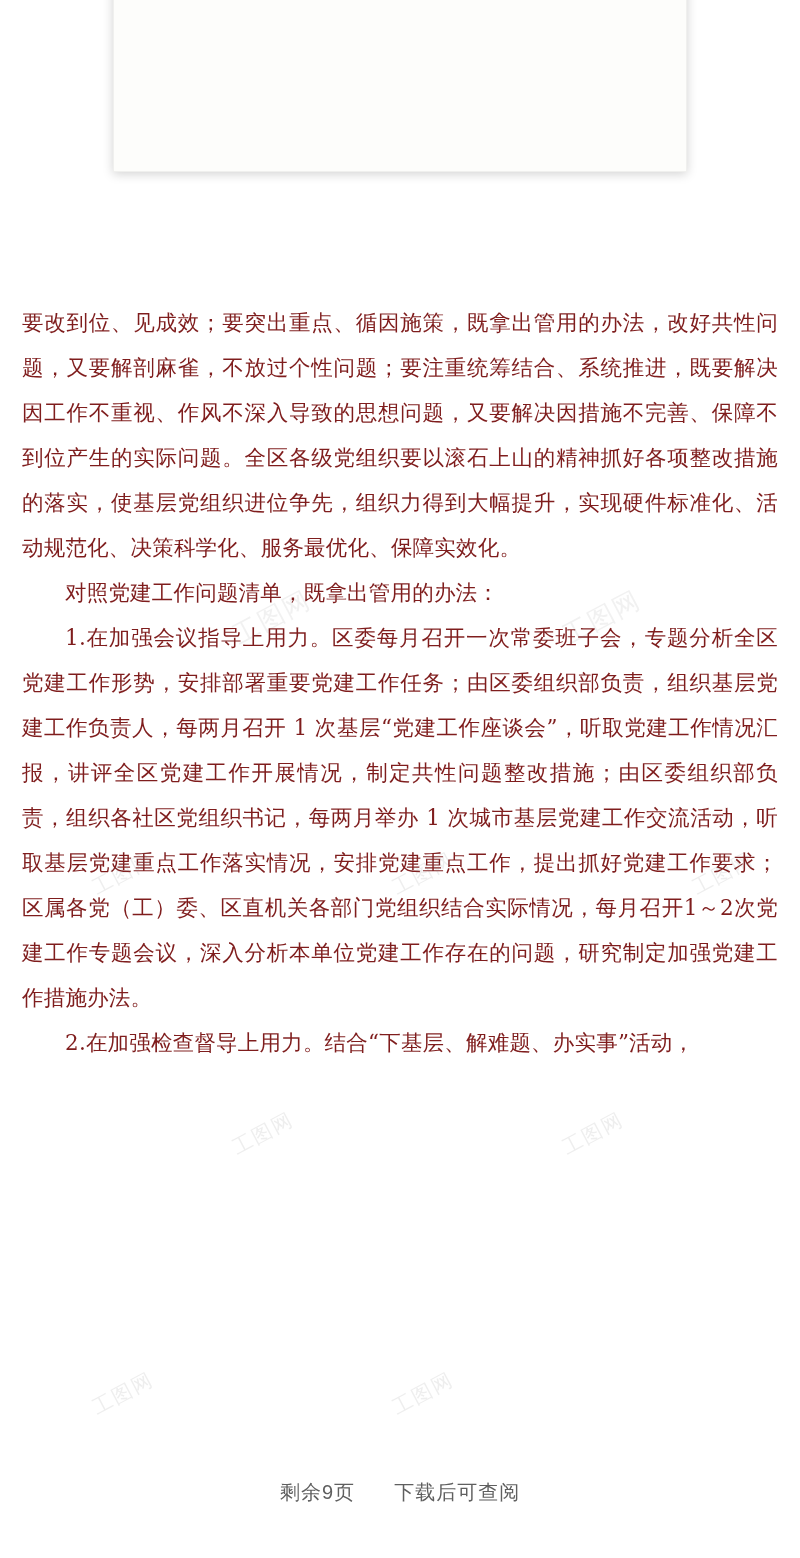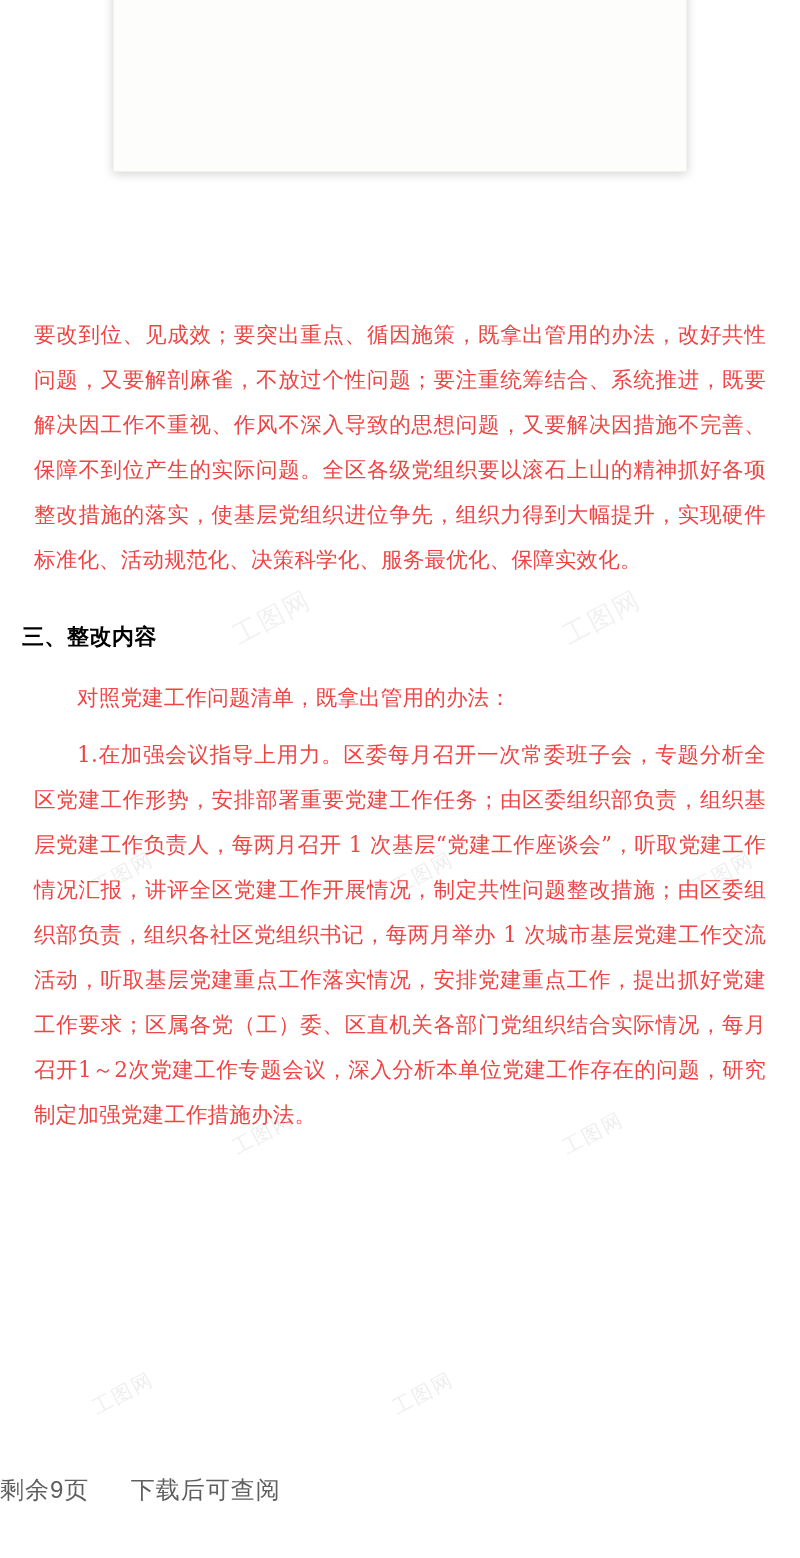--- a/index.html
+++ b/index.html
@@ -48,25 +48,25 @@
   .doc {
     position: absolute;
     left: 0;
     top: 300px;
     width: 800px;
     padding: 0 22px;
   }
   .para {
     font-size: 21.5px;
     line-height: 45px;
-    color: #ef4444;
+    color: #7f1d1d;
     text-align: justify;
     text-justify: inter-ideograph;
     letter-spacing: 0.2px;
-    margin: 12px;
+    margin: 0;
   }
   .para.indent { text-indent: 2em; }
   .heading {
     font-size: 22px;
     line-height: 45px;
     font-weight: bold;
     color: #000;
     margin: 32px 0 16px 0;
     letter-spacing: 0.5px;
   }
@@ -86,22 +86,23 @@
     font-size: 26px;
     color: rgba(120,120,120,0.10);
   }
 
   
   .footer {
     position: absolute;
     left: 0;
     right: 0;
     bottom: 52px;
+    text-align: center;
     font-family: "Liberation Sans", sans-serif;
-    font-size: 24px;
+    font-size: 20px;
     color: #5f5f5f;
     letter-spacing: 1px;
   }
   .footer span { display: inline-block; }
   .footer .sep { width: 26px; }
   .footer .link { cursor: pointer; }
 </style>
 </head>
 <body>
 
@@ -109,27 +110,27 @@
   <div class="preview-inner">
 
     <div class="preview-line">要立行立改、即知即改，针对发现的问题，既要立刻改、马上改，又</div>
   </div>
 </div>
 
 <div class="doc">
 
   <p class="para">要改到位、见成效；要突出重点、循因施策，既拿出管用的办法，改好共性问题，又要解剖麻雀，不放过个性问题；要注重统筹结合、系统推进，既要解决因工作不重视、作风不深入导致的思想问题，又要解决因措施不完善、保障不到位产生的实际问题。全区各级党组织要以滚石上山的精神抓好各项整改措施的落实，使基层党组织进位争先，组织力得到大幅提升，实现硬件标准化、活动规范化、决策科学化、服务最优化、保障实效化。</p>
 
-  <h2 class="heading">三、整改内容</h2>
 
   <p class="para indent">对照党建工作问题清单，既拿出管用的办法：</p>
 
 
   <p class="para indent">1.在加强会议指导上用力。区委每月召开一次常委班子会，专题分析全区党建工作形势，安排部署重要党建工作任务；由区委组织部负责，组织基层党建工作负责人，每两月召开 1 次基层“党建工作座谈会”，听取党建工作情况汇报，讲评全区党建工作开展情况，制定共性问题整改措施；由区委组织部负责，组织各社区党组织书记，每两月举办 1 次城市基层党建工作交流活动，听取基层党建重点工作落实情况，安排党建重点工作，提出抓好党建工作要求；区属各党（工）委、区直机关各部门党组织结合实际情况，每月召开1～2次党建工作专题会议，深入分析本单位党建工作存在的问题，研究制定加强党建工作措施办法。</p>
 
+  <p class="para indent">2.在加强检查督导上用力。结合“下基层、解难题、办实事”活动，</p>
 
 </div>
 
 <div>
   <div class="wm wm-big" style="left:230px; top:600px;">工图网</div>
   <div class="wm wm-big" style="left:560px; top:600px;">工图网</div>
   <div class="wm" style="left:90px; top:860px;">工图网</div>
   <div class="wm" style="left:390px; top:860px;">工图网</div>
   <div class="wm" style="left:690px; top:860px;">工图网</div>
   <div class="wm" style="left:230px; top:1120px;">工图网</div>

